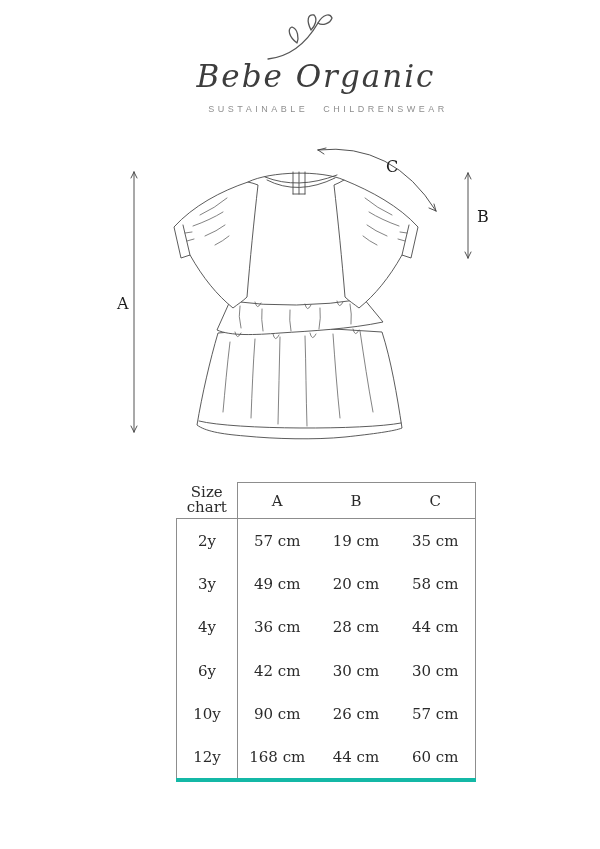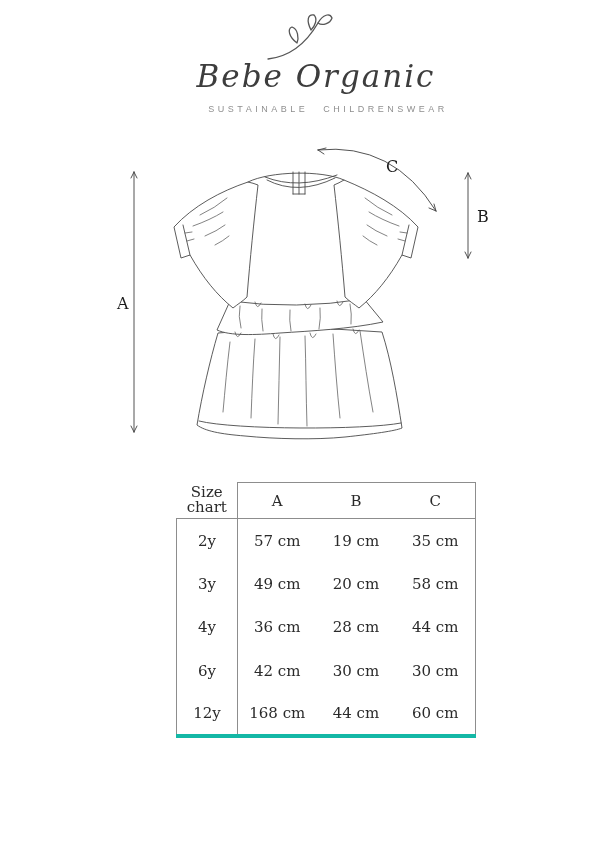--- a/index.html
+++ b/index.html
@@ -199,20 +199,26 @@
         <td class="val">36 cm</td>
         <td class="val">28 cm</td>
         <td class="val last">44 cm</td>
       </tr>
       <tr>
         <td class="size">6y</td>
         <td class="val">42 cm</td>
         <td class="val">30 cm</td>
         <td class="val last">30 cm</td>
       </tr>
+      <tr>
+        <td class="size">10y</td>
+        <td class="val">90 cm</td>
+        <td class="val">26 cm</td>
+        <td class="val last">57 cm</td>
+      </tr>
       <tr class="lastrow">
         <td class="size">12y</td>
         <td class="val">168 cm</td>
         <td class="val">44 cm</td>
         <td class="val last">60 cm</td>
       </tr>
     </tbody>
   </table>
 </div>
 

